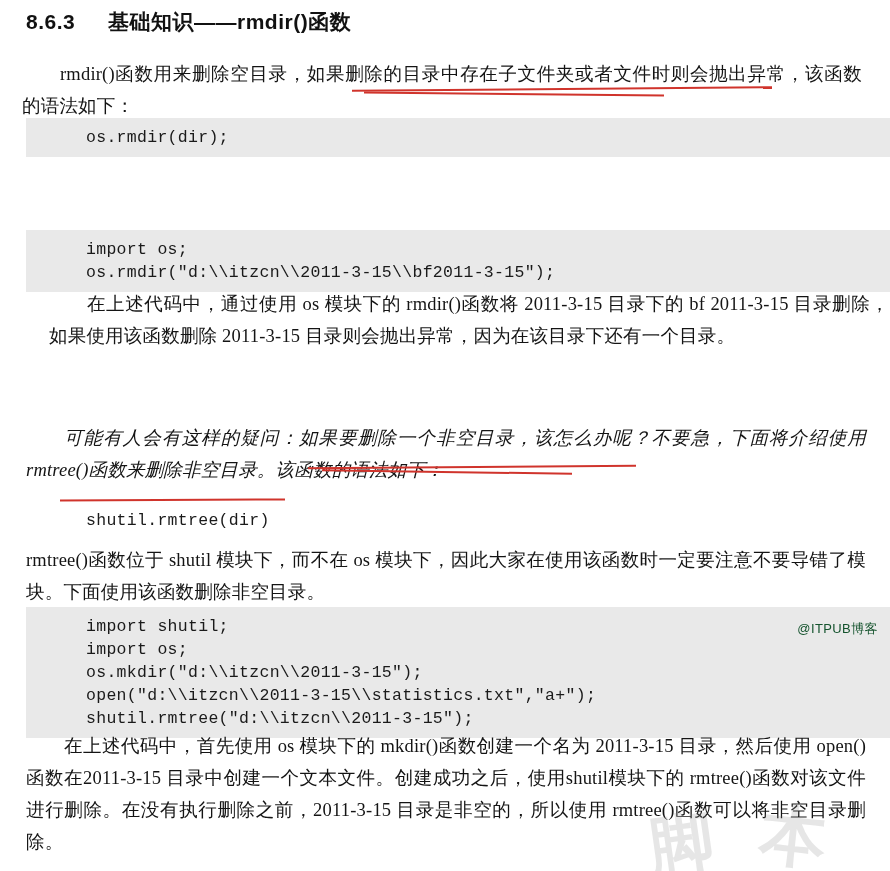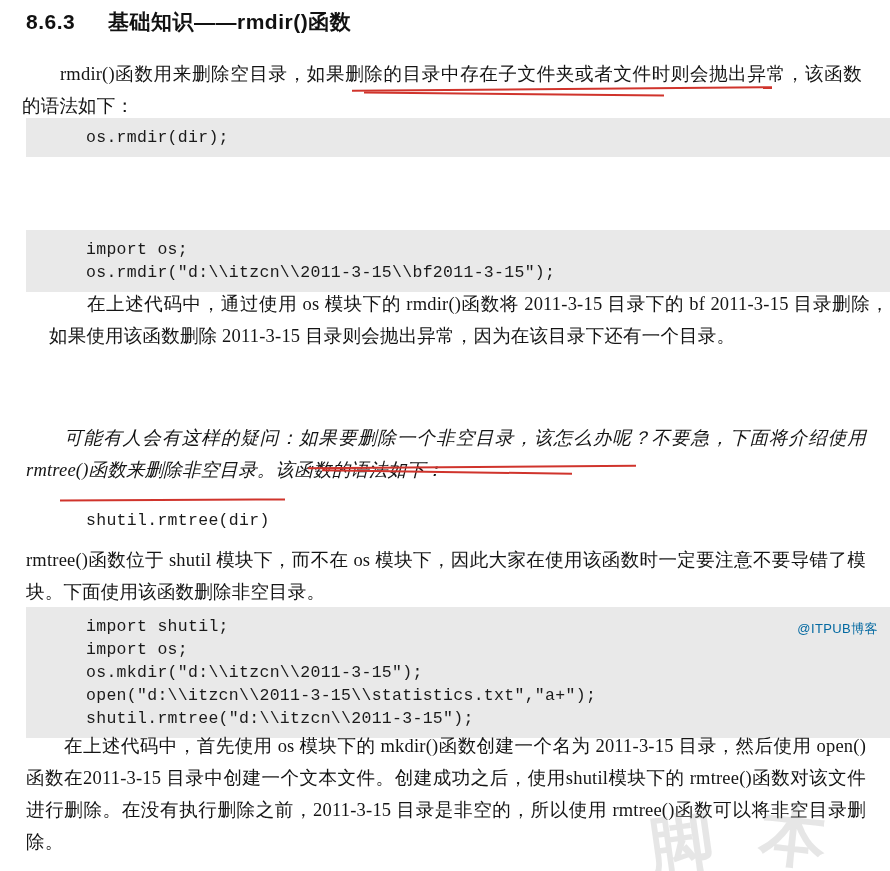--- a/index.html
+++ b/index.html
@@ -104,21 +104,21 @@
     user-select: none;
   }
   .wm1 { left: 648px; top: 800px; transform: rotate(-8deg); }
   .wm2 { left: 760px; top: 792px; transform: rotate(6deg); }
   .watermark-text {
     position: absolute;
     right: 12px;
     bottom: 6px;
     font-family: "Liberation Sans", sans-serif;
     font-size: 13px;
-    color: #0369a1;
+    color: #14532d;
     letter-spacing: 0.4px;
   }
 </style>
 </head>
 <body>
 
 <div class="page">
 
   <h2 class="heading block-h1">
     <span class="num">8.6.3</span><span class="title">基础知识——rmdir()函数</span>

